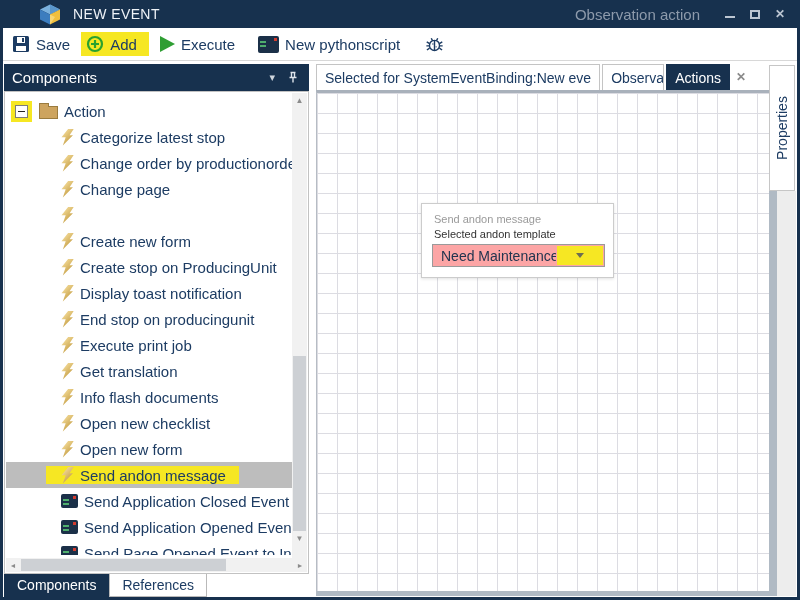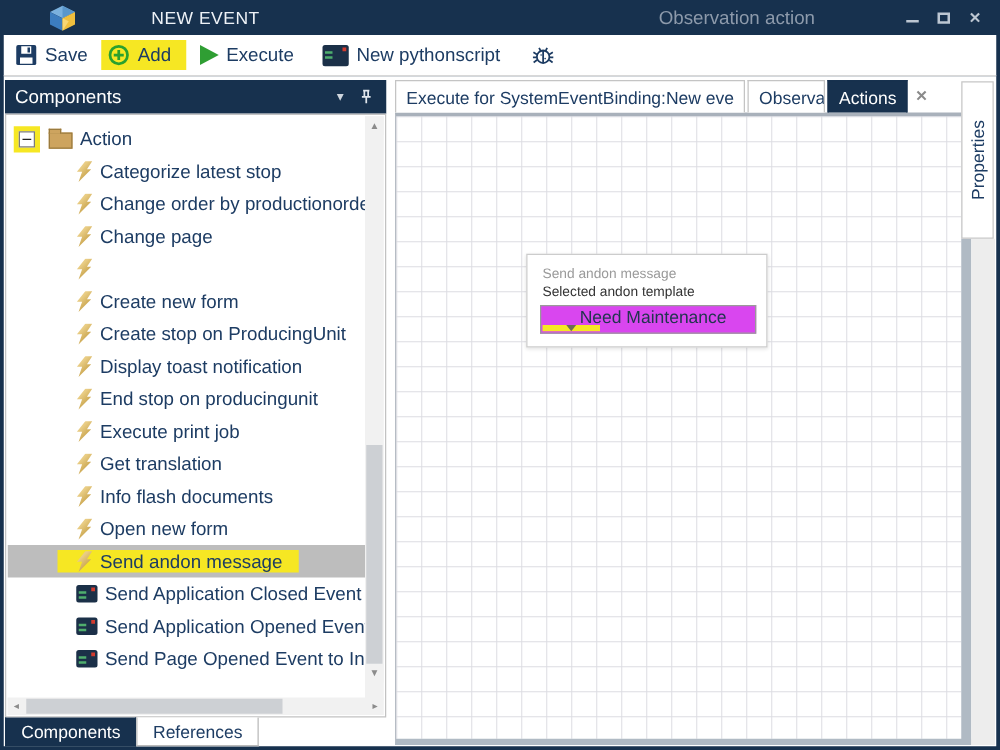--- a/index.html
+++ b/index.html
@@ -5,21 +5,21 @@
   * { margin:0; padding:0; box-sizing:border-box; }
   html,body { width:800px; height:600px; }
   .win {
     position:relative; width:800px; height:600px;
     background:#17314e; overflow:hidden;
     font-family:"Liberation Sans", sans-serif;
     -webkit-font-smoothing:antialiased;
   }
   
   .tbar { position:absolute; left:0; top:0; width:800px; height:28px;
-          display:flex; align-items:center; background:#17314e;gap:48px; }
+          display:flex; align-items:center; background:#17314e; }
   .logo { margin-left:38px; width:24px; height:23px; flex:0 0 auto; }
   .tbar-title { margin-left:11px; font-size:14px; color:#eef2f7; letter-spacing:.4px; }
   .tbar-sp { flex:1; }
   .tbar-ctx { font-size:15px; color:#8d9aab; margin-right:22px; }
   .wbtns { display:flex; align-items:center; gap:9px; margin-right:12px; }
   .wbtn { width:16px; height:16px; display:flex; align-items:center; justify-content:center;
           color:#bcc6d2; font-size:12px; cursor:default; }
   .mini { width:10px; height:2px; background:#bcc6d2; margin-top:6px; }
   .maxi { width:10px; height:9px; border:2px solid #bcc6d2; }
   .xbtn { font-weight:bold; }
@@ -105,21 +105,21 @@
             background-image:linear-gradient(to right,#dcdce2 1px,transparent 1px),
                              linear-gradient(to bottom,#dcdce2 1px,transparent 1px);
             background-size:20px 20px;
             border-top:3px solid #a9b1bb; border-left:1px solid #b6bcc4;
             border-right:8px solid #b0bac4; border-bottom:5px solid #b0bac4; }
   .card { position:absolute; left:104px; top:110px; width:193px; height:75px;
           background:#fff; border:1px solid #cccccc; box-shadow:0 1px 3px rgba(0,0,0,.12); }
   .card-sub { margin:9px 0 0 12px; font-size:11px; color:#9a9a9a; }
   .card-title { margin:3px 0 0 12px; font-size:11px; color:#333; }
   .dd { position:absolute; left:10px; top:40px; width:173px; height:23px;
-        border:1px solid #9a9a9a; background:#d946ef; display:flex; align-items:center;flex-direction:column; }
+        border:1px solid #9a9a9a; background:#fca5a5; display:flex; align-items:center; }
   .dd-val { margin-left:8px; flex:1; font-size:14px; color:#22354f; white-space:nowrap; overflow:hidden; }
   .dd-btn { width:46px; align-self:stretch; margin:1px; background:#f6e723;
             display:flex; align-items:center; justify-content:center; }
   .dd-tri { width:0; height:0; border-left:4px solid transparent; border-right:4px solid transparent;
             border-top:5px solid #6d6d52; }
   .props-tab { position:absolute; left:769px; top:65px; width:26px; height:126px;
                background:#fff; border:1px solid #c6c6c6;
                display:flex; align-items:center; justify-content:center; }
   .vtext { transform:rotate(-90deg); white-space:nowrap; font-size:14px; color:#1d3c63; }
 </style>
@@ -245,20 +245,24 @@
       <div class="trow">
           <span class="ico ic-flash"></span>
           <span class="lbl">Get translation</span>
         </div>
       <div class="trow">
           <span class="ico ic-flash"></span>
           <span class="lbl">Info flash documents</span>
         </div>
       <div class="trow">
           <span class="ico ic-flash"></span>
+          <span class="lbl">Open new checklist</span>
+        </div>
+      <div class="trow">
+          <span class="ico ic-flash"></span>
           <span class="lbl">Open new form</span>
         </div>
       <div class="trow trow-sel">
           <span class="sel-hl"></span>
           <span class="ico ic-flash"></span>
           <span class="lbl">Send andon message</span>
         </div>
       <div class="trow">
           <span class="ico ic-script"></span>
           <span class="lbl">Send Application Closed Event to</span>
@@ -298,21 +302,21 @@
         <span class="dd-btn">
             <span class="dd-tri"></span>
           </span>
       </div>
     </div>
   </div>
 
   <div class="graystrip"></div>
 
   <div class="wtabs">
-    <span class="wtab wtab-1">Execute for SystemEventBinding:New eve</span>
+    <span class="wtab wtab-1">Selected for SystemEventBinding:New eve</span>
     <span class="wtab wtab-2">Observation</span>
     <span class="wtab wtab-active">Actions</span>
     <span class="wtab-close">✕</span>
   </div>
 
   <div class="props-tab">
     <span class="vtext">Properties</span>
   </div>
 
 </div>

